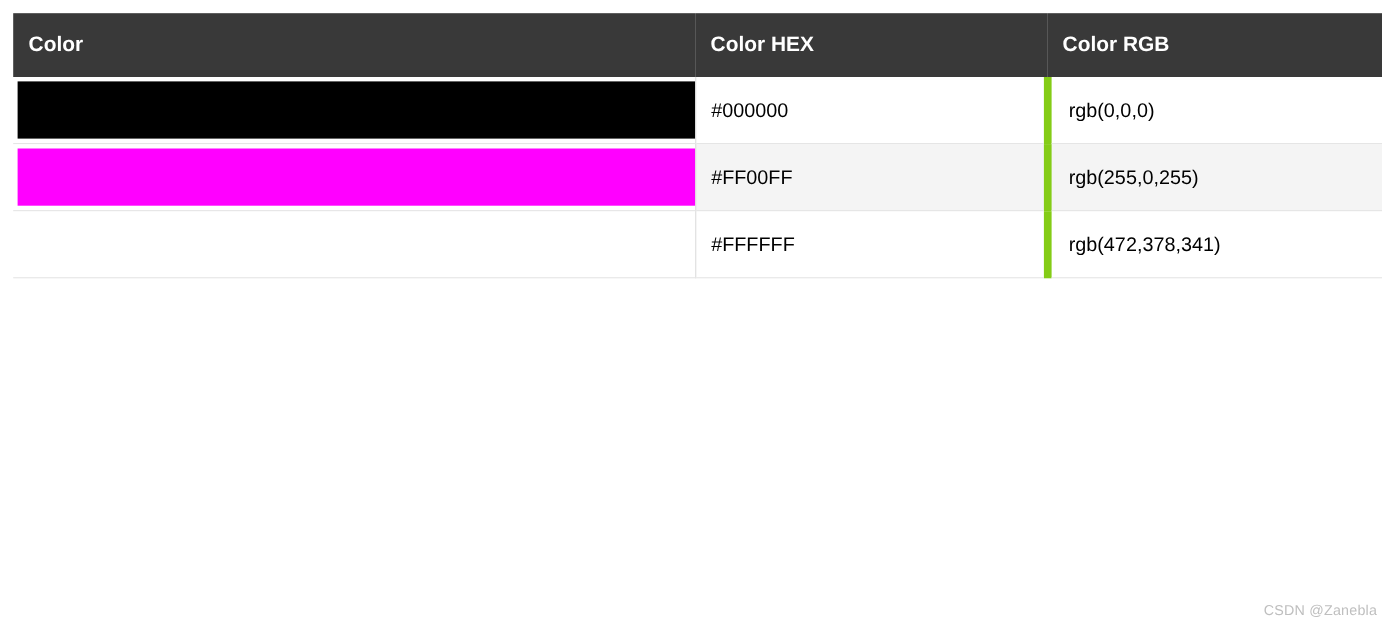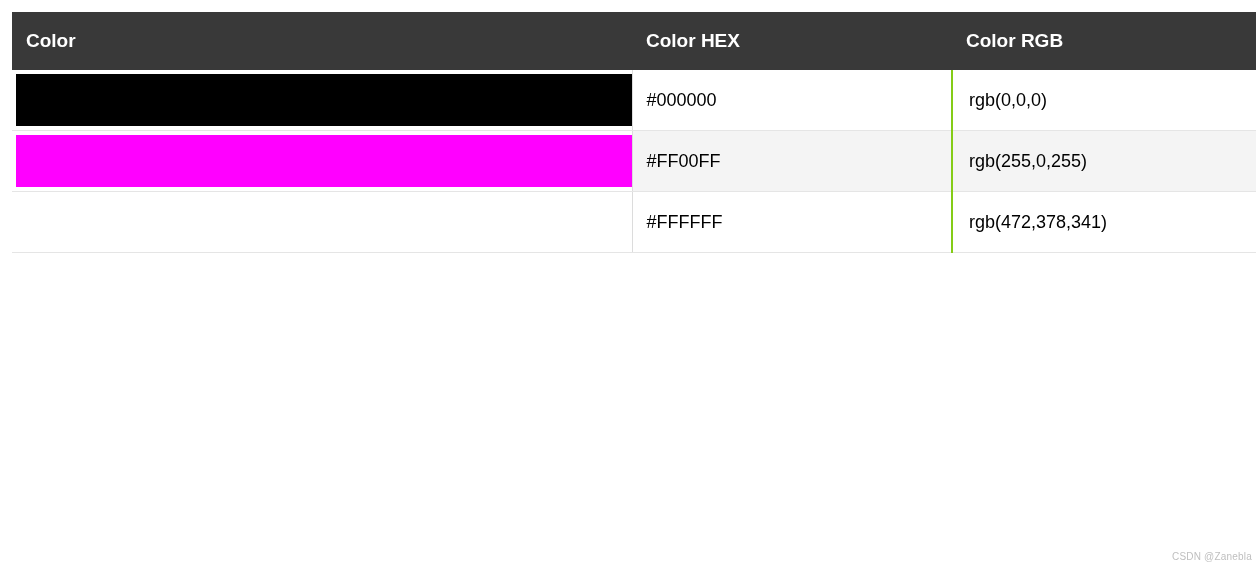--- a/index.html
+++ b/index.html
@@ -22,21 +22,21 @@
       font-weight: bold;
       text-align: left;
       padding: 18px 14px;
       font-size: 19px;
       border: none;
     }
     td {
       padding: 14px 14px;
       font-size: 18px;
       color: #000000;
-      border-right: 2px solid #84cc16;
+      border-right: 7px solid #84cc16;
       border-bottom: 1px solid #e5e5e5;
     }
     td:last-child { border-right: none; padding-left: 16px; }
     tbody tr:nth-child(even) td.text-cell {
       background: #f4f4f4;
     }
     tbody tr:nth-child(odd) td.text-cell {
       background: #ffffff;
     }
     .swatch-cell {
@@ -48,21 +48,21 @@
       height: 52px;
       display: block;
     }
     .col-color { width: 620px; }
     .col-hex { width: 320px; }
     .col-rgb { width: 316px; }
     .watermark {
       position: absolute;
       right: 8px;
       bottom: 6px;
-      font-size: 10px;
+      font-size: 13px;
       color: #bfbfbf;
       font-family: Arial, sans-serif;
       letter-spacing: 0.2px;
     }
   </style>
 </head>
 <body>
 
 <table>
   <colgroup>

